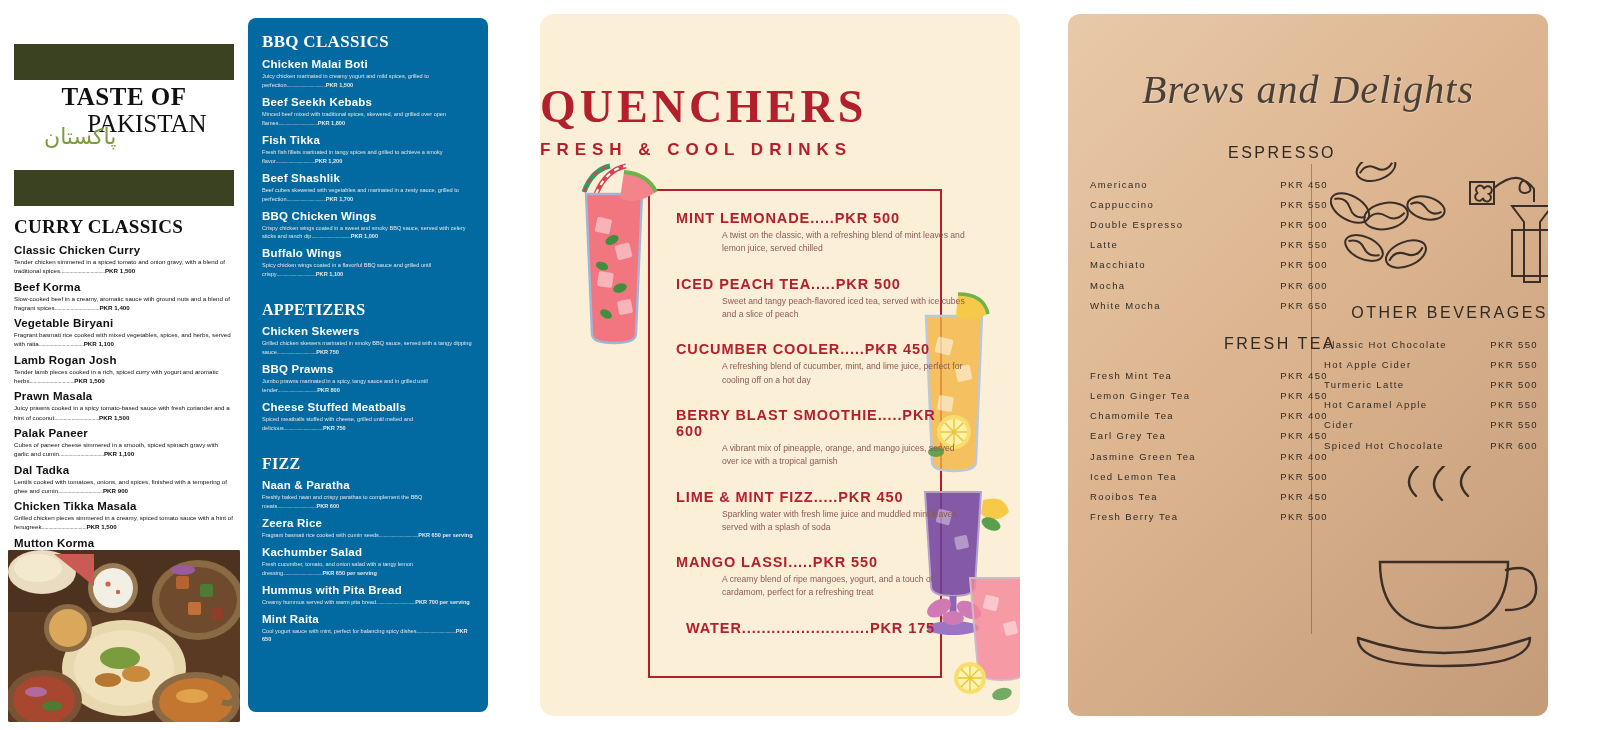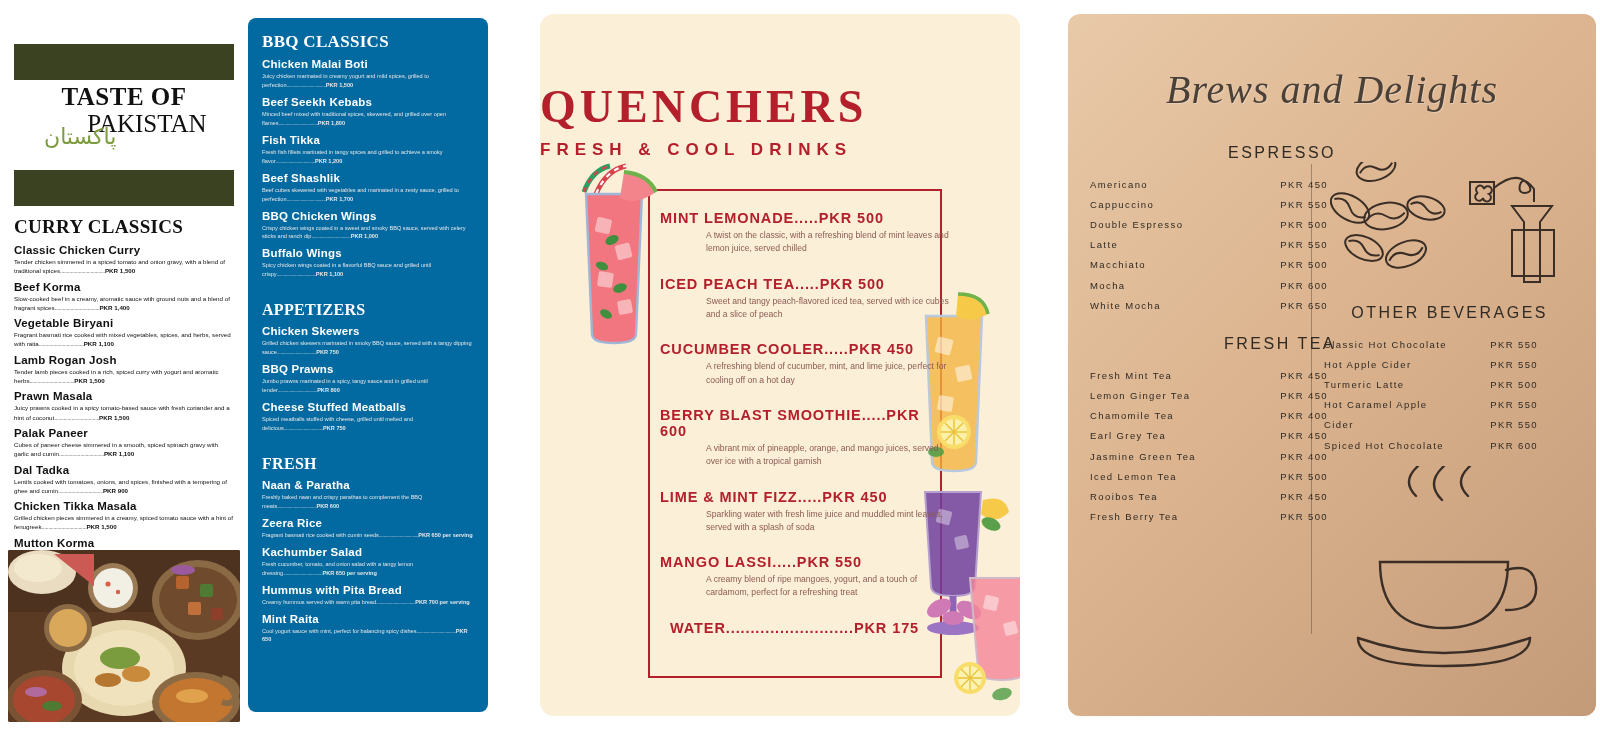--- a/index.html
+++ b/index.html
@@ -43,29 +43,29 @@
 
   
   .p3{position:absolute;left:540px;top:14px;width:480px;height:702px;
     background:#fcefd8;border-radius:14px;overflow:hidden;}
   .q-title{text-align:left;margin-top:70px;font-weight:bold;}
   .q-title .t1{font-family:"Liberation Serif", serif;font-size:46px;color:#b3202c;
     letter-spacing:4px;line-height:1;}
   .q-title .t2{font-size:17px;color:#b3202c;letter-spacing:6px;margin-top:10px;}
   .q-frame{position:absolute;left:108px;top:175px;width:290px;height:485px;
     border:2px solid #b3202c;}
-  .q-list{position:absolute;left:108px;top:196px;width:302px;}
+  .q-list{position:absolute;left:124px;top:196px;width:302px;}
   .drink{margin-bottom:20px;padding-left:12px;}
   .drink .dn{font-size:14.5px;font-weight:bold;color:#b3202c;letter-spacing:.9px;}
   .drink .dd{font-size:8.6px;color:#8a5a52;line-height:1.55;margin-top:3px;width:250px;margin-left:46px;}
   .drink.water{padding-left:22px;margin-top:2px;}
   .illus{position:absolute;pointer-events:none;}
 
   
-  .p4{position:absolute;left:1068px;top:14px;width:528px;height:702px;border-radius:12px;
+  .p4{position:absolute;left:1068px;top:14px;width:480px;height:702px;border-radius:12px;
     overflow:hidden;background:linear-gradient(135deg,#e8c9a8 0%,#dcb48f 45%,#c39b79 100%);}
   .b-title{font-family:"Liberation Serif", serif;font-style:italic;font-size:40px;
     color:#4a4038;text-align:center;margin-top:52px;letter-spacing:1px;
     text-shadow:1px 1px 0 rgba(255,255,255,.25);}
   .b-col-l{position:absolute;left:18px;top:130px;width:250px;}
   .b-col-r{position:absolute;left:250px;top:290px;width:230px;}
   .divider{position:absolute;left:243px;top:150px;width:1px;height:470px;background:#6b5b4a;opacity:.55;}
   .b-sec{font-size:16px;color:#2f2a24;text-align:right;letter-spacing:2.5px;margin-bottom:12px;}
   .b-sec.left{margin-left:-10px;}
   .b-row{display:flex;justify-content:space-between;font-size:9.5px;color:#2f2a24;
@@ -197,21 +197,21 @@
           <div class="ds"><span class="tx">Grilled chicken skewers marinated in smoky BBQ sauce, served with a tangy dipping sauce</span><span class="dots">..................................</span><span class="pr">PKR 750</span></div>
         </div>
         <div class="it">
           <div class="nm">BBQ Prawns</div>
           <div class="ds"><span class="tx">Jumbo prawns marinated in a spicy, tangy sauce and in grilled until tender</span><span class="dots">..................................</span><span class="pr">PKR 800</span></div>
         </div>
         <div class="it">
           <div class="nm">Cheese Stuffed Meatballs</div>
           <div class="ds"><span class="tx">Spiced meatballs stuffed with cheese, grilled until melted and delicious</span><span class="dots">..................................</span><span class="pr">PKR 750</span></div>
         </div>
-        <h2 class="big">FRESH</h2>
+        <h2 class="big">FIZZ</h2>
         <div class="it">
           <div class="nm">Naan &amp; Paratha</div>
           <div class="ds"><span class="tx">Freshly baked naan and crispy parathas to complement the BBQ meats</span><span class="dots">..................................</span><span class="pr">PKR 600</span></div>
         </div>
         <div class="it">
           <div class="nm">Zeera Rice</div>
           <div class="ds"><span class="tx">Fragrant basmati rice cooked with cumin seeds</span><span class="dots">..................................</span><span class="pr">PKR 650 per serving</span></div>
         </div>
         <div class="it">
           <div class="nm">Kachumber Salad</div>

